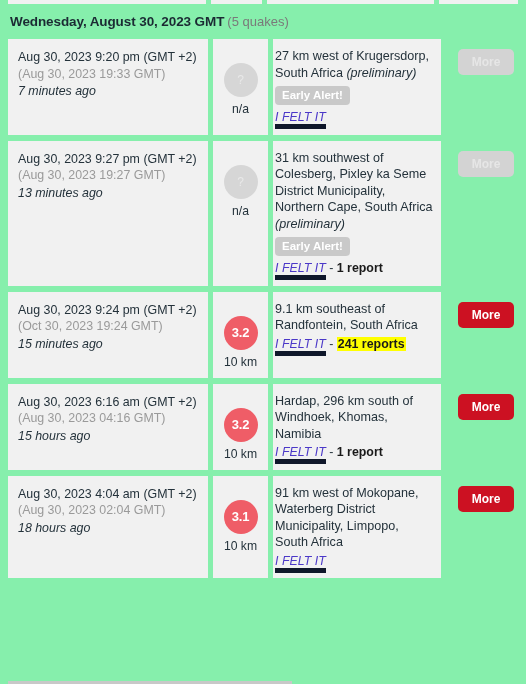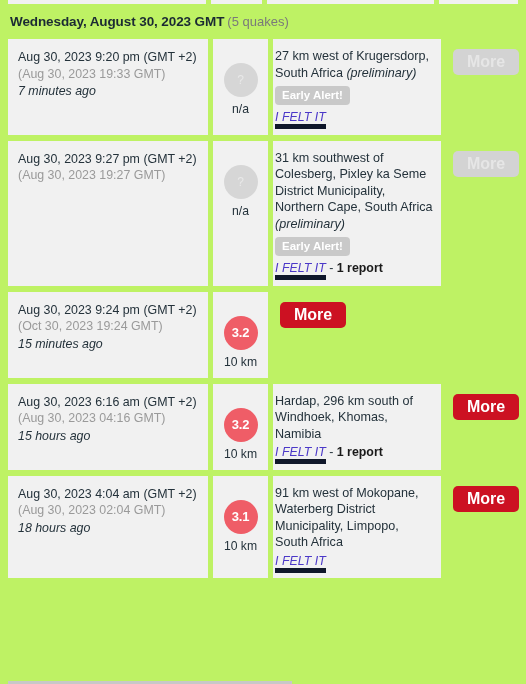--- a/index.html
+++ b/index.html
@@ -13,21 +13,21 @@
     overflow: hidden;
     font-family: "Liberation Sans", sans-serif;
     color: #1c2b33;
     -webkit-font-smoothing: antialiased;
   }
   .page {
     width: 526px;
     height: 684px;
     position: relative;
     box-sizing: border-box;
-    background: #bef264;
+    background: #86efac;
   }
 
   
   .top-sliver {
     display: flex;
     gap: 5px;
     padding: 0 8px;
     height: 4px;
     overflow: hidden;
   }
@@ -193,21 +193,21 @@
     display: flex;
     align-items: flex-start;
     justify-content: center;
     padding-top: 10px;
   }
   .more-btn {
     border: none;
     border-radius: 5px;
     padding: 6px 14px 6px 14px;
     font-family: "Liberation Sans", sans-serif;
-    font-size: 16px;
+    font-size: 12px;
     font-weight: bold;
     line-height: 14px;
     cursor: pointer;
     white-space: nowrap;
   }
   .more-btn.muted {
     background: #d3d3d3;
     color: #e6e6e6;
   }
   .more-btn.primary {
@@ -247,36 +247,37 @@
         <div class="cell col-mag">
           <div class="mag-circle unknown">?</div>
           <div class="mag-depth">n/a</div>
         </div>
         <div class="cell col-desc"><span class="desc-place">27 km west of Krugersdorp, South Africa</span><span class="desc-prelim"> (preliminary)</span><br><span class="early-alert">Early Alert!</span><div class="felt-line"><a class="felt-link">I FELT IT</a></div></div>
         <div class="col-action">
           <button class="more-btn muted">More</button>
         </div>
       </div>
       <div class="quake-row">
-        <div class="cell col-time"><span class="t-local">Aug 30, 2023 9:27 pm (GMT +2)</span><span class="t-gmt"> (Aug 30, 2023 19:27 GMT)</span></div>
+        <div class="cell col-time"><span class="t-local">Aug 30, 2023 9:27 pm (GMT +2)</span><span class="t-gmt"> (Aug 30, 2023 19:27 GMT)</span><span class="t-ago">13 minutes ago</span></div>
         <div class="cell col-mag">
           <div class="mag-circle unknown">?</div>
           <div class="mag-depth">n/a</div>
         </div>
         <div class="cell col-desc"><span class="desc-place">31 km southwest of Colesberg, Pixley ka Seme District Municipality, Northern Cape, South Africa</span><span class="desc-prelim"> (preliminary)</span><br><span class="early-alert">Early Alert!</span><div class="felt-line"><a class="felt-link">I FELT IT</a><span class="felt-sep"> - </span><span class="felt-reports">1 report</span></div></div>
         <div class="col-action">
           <button class="more-btn muted">More</button>
         </div>
       </div>
       <div class="quake-row">
         <div class="cell col-time"><span class="t-local">Aug 30, 2023 9:24 pm (GMT +2)</span><span class="t-gmt"> (Oct 30, 2023 19:24 GMT)</span><span class="t-ago">15 minutes ago</span></div>
         <div class="cell col-mag">
           <div class="mag-circle felt">3.2</div>
           <div class="mag-depth">10 km</div>
         </div>
+        <div class="cell col-desc"><span class="desc-place">9.1 km southeast of Randfontein, South Africa</span><div class="felt-line"><a class="felt-link">I FELT IT</a><span class="felt-sep"> - </span><span class="felt-reports hl">241 reports</span></div></div>
         <div class="col-action">
           <button class="more-btn primary">More</button>
         </div>
       </div>
       <div class="quake-row">
         <div class="cell col-time"><span class="t-local">Aug 30, 2023 6:16 am (GMT +2)</span><span class="t-gmt"> (Aug 30, 2023 04:16 GMT)</span><span class="t-ago">15 hours ago</span></div>
         <div class="cell col-mag">
           <div class="mag-circle felt">3.2</div>
           <div class="mag-depth">10 km</div>
         </div>

